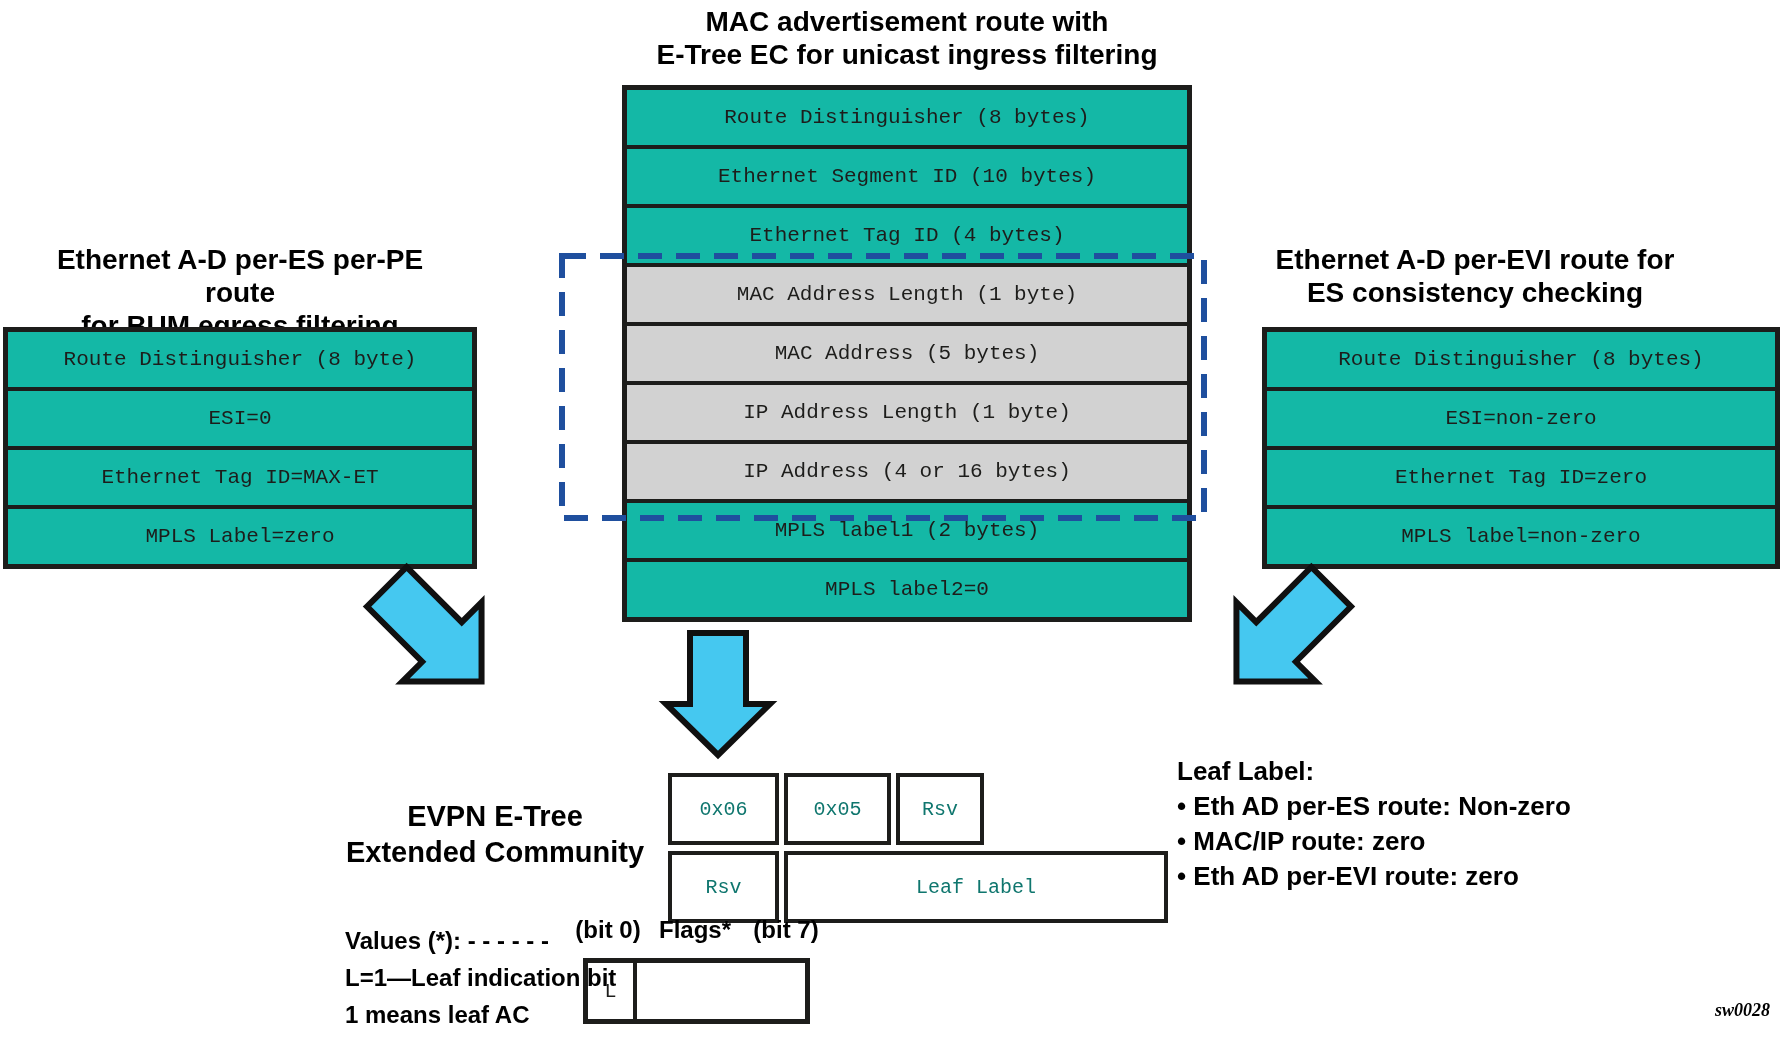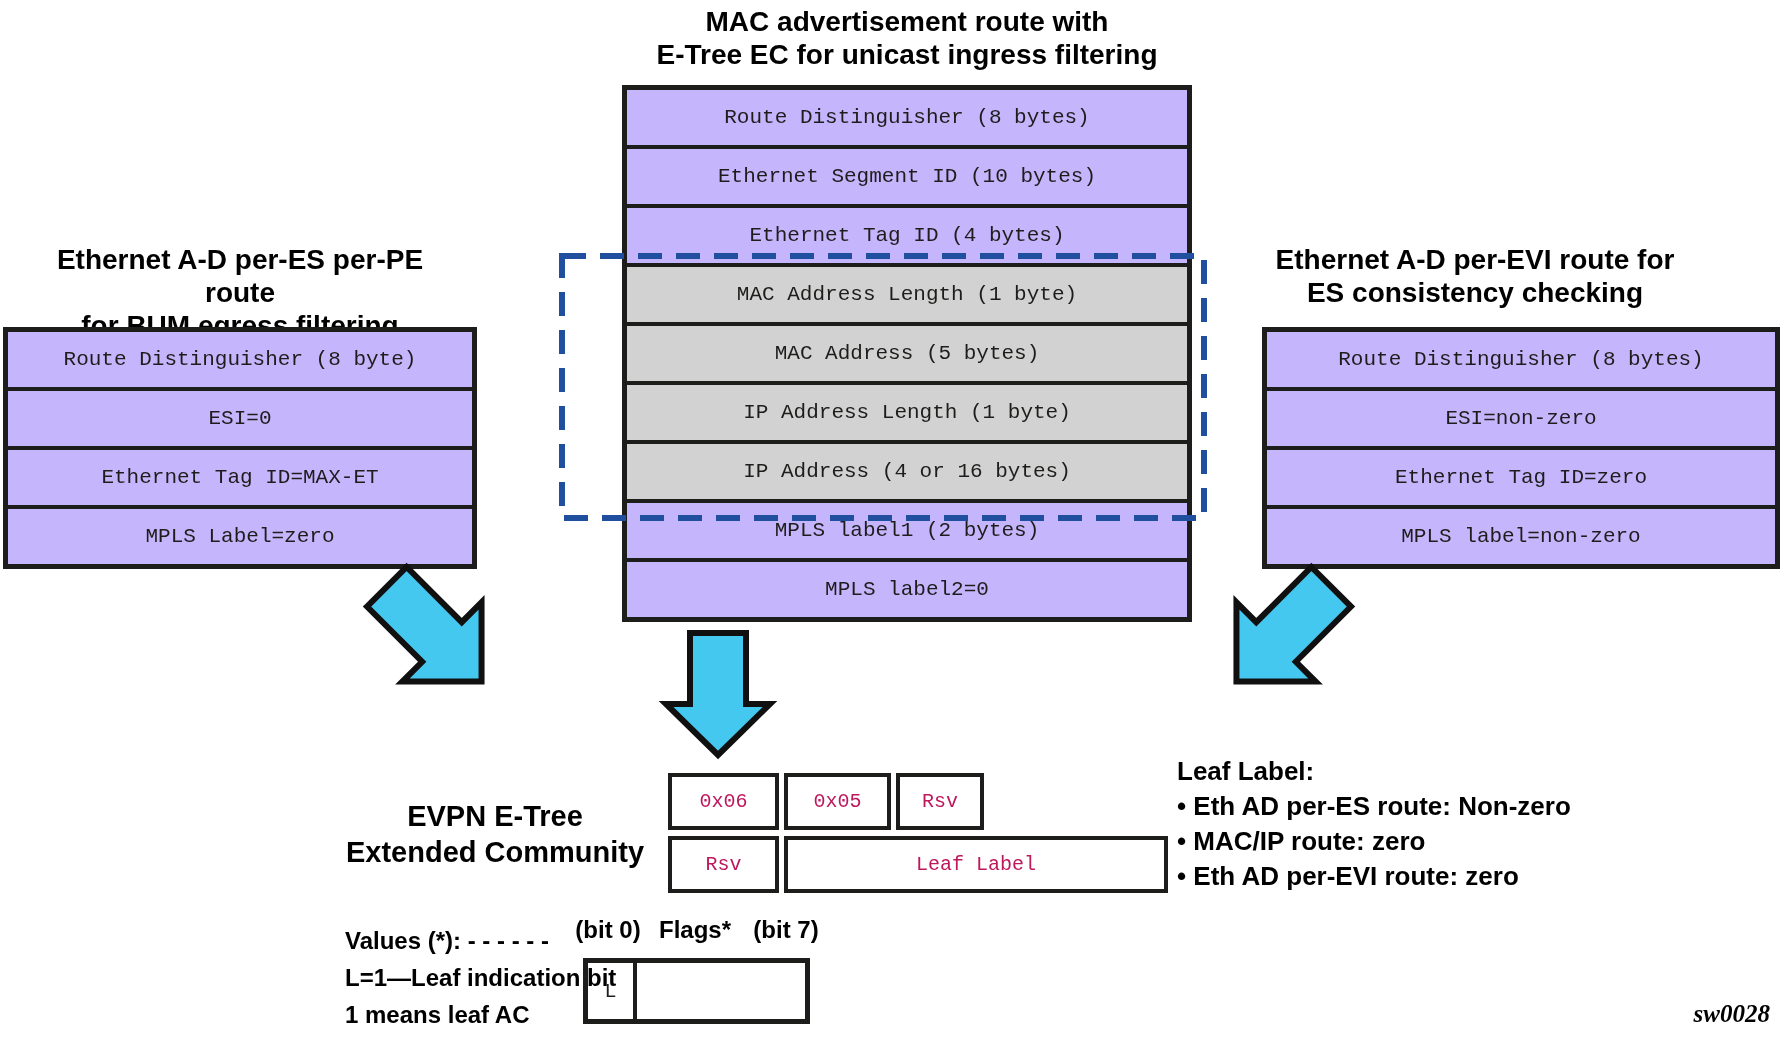--- a/index.html
+++ b/index.html
@@ -3,50 +3,50 @@
 <meta charset="utf-8">
 <style>
   html,body { margin:0; padding:0; background:#ffffff; }
   #stage { position:relative; width:1786px; height:1062px; background:#ffffff;
            font-family:"Liberation Sans", sans-serif; overflow:hidden; }
 
   
   .ftable { position:absolute; border:5px solid #1d1d1b; background:#ffffff; }
   .frow   { height:55px; display:flex; align-items:center; justify-content:center;
             font-family:"Liberation Mono", monospace; font-size:21px; color:#1d1d1b;
-            border-top:4px solid #1d1d1b; white-space:pre; background:#c4b5fd; }
+            border-top:4px solid #1d1d1b; white-space:pre; background:#14b8a6; }
   .frow:first-child { border-top:none; }
   .frow.gray { background:#d2d2d2; }
 
   .title { position:absolute; text-align:center; font-weight:bold; font-size:28px;
            line-height:33px; color:#000000; }
 
   
   .ec-wrap { position:absolute; left:668px; top:773px; width:500px; }
   .ec-row  { display:flex; gap:5px; margin-bottom:6px; }
-  .ec-cell { box-sizing:border-box; border:4px solid #1d1d1b; height:57px;
+  .ec-cell { box-sizing:border-box; border:4px solid #1d1d1b; height:72px;
              display:flex; align-items:center; justify-content:center;
-             font-family:"Liberation Mono", monospace; font-size:20px; color:#be185d;
+             font-family:"Liberation Mono", monospace; font-size:20px; color:#0f766e;
              background:#ffffff; }
 
   .annot   { position:absolute; font-weight:bold; color:#000000; }
 
   
   .bitlabel { position:absolute; top:916px; transform:translateX(-50%);
               font-weight:bold; font-size:24px; color:#000; white-space:nowrap; }
   .lbox { position:absolute; left:583px; top:958px; width:227px; height:66px;
           box-sizing:border-box; border:5px solid #1d1d1b; display:flex; background:#fff; }
   .lbox .lcell { width:45px; border-right:4px solid #1d1d1b; display:flex;
                  align-items:center; justify-content:center;
                  font-family:"Liberation Mono", monospace; font-size:20px; color:#1d1d1b; }
   .lbox .rest { flex:1; }
 
   .watermark { position:absolute; right:16px; top:1000px;
                font-family:"Liberation Serif", serif; font-style:italic;
-               font-weight:bold; font-size:25px; color:#000; }
+               font-weight:bold; font-size:18px; color:#000; }
 
   svg { position:absolute; overflow:visible; }
 </style>
 </head>
 <body>
 
 <div id="stage">
 
   <div class="title" style="left:607px; top:5px; width:600px;">
     <div>MAC advertisement route with</div>

